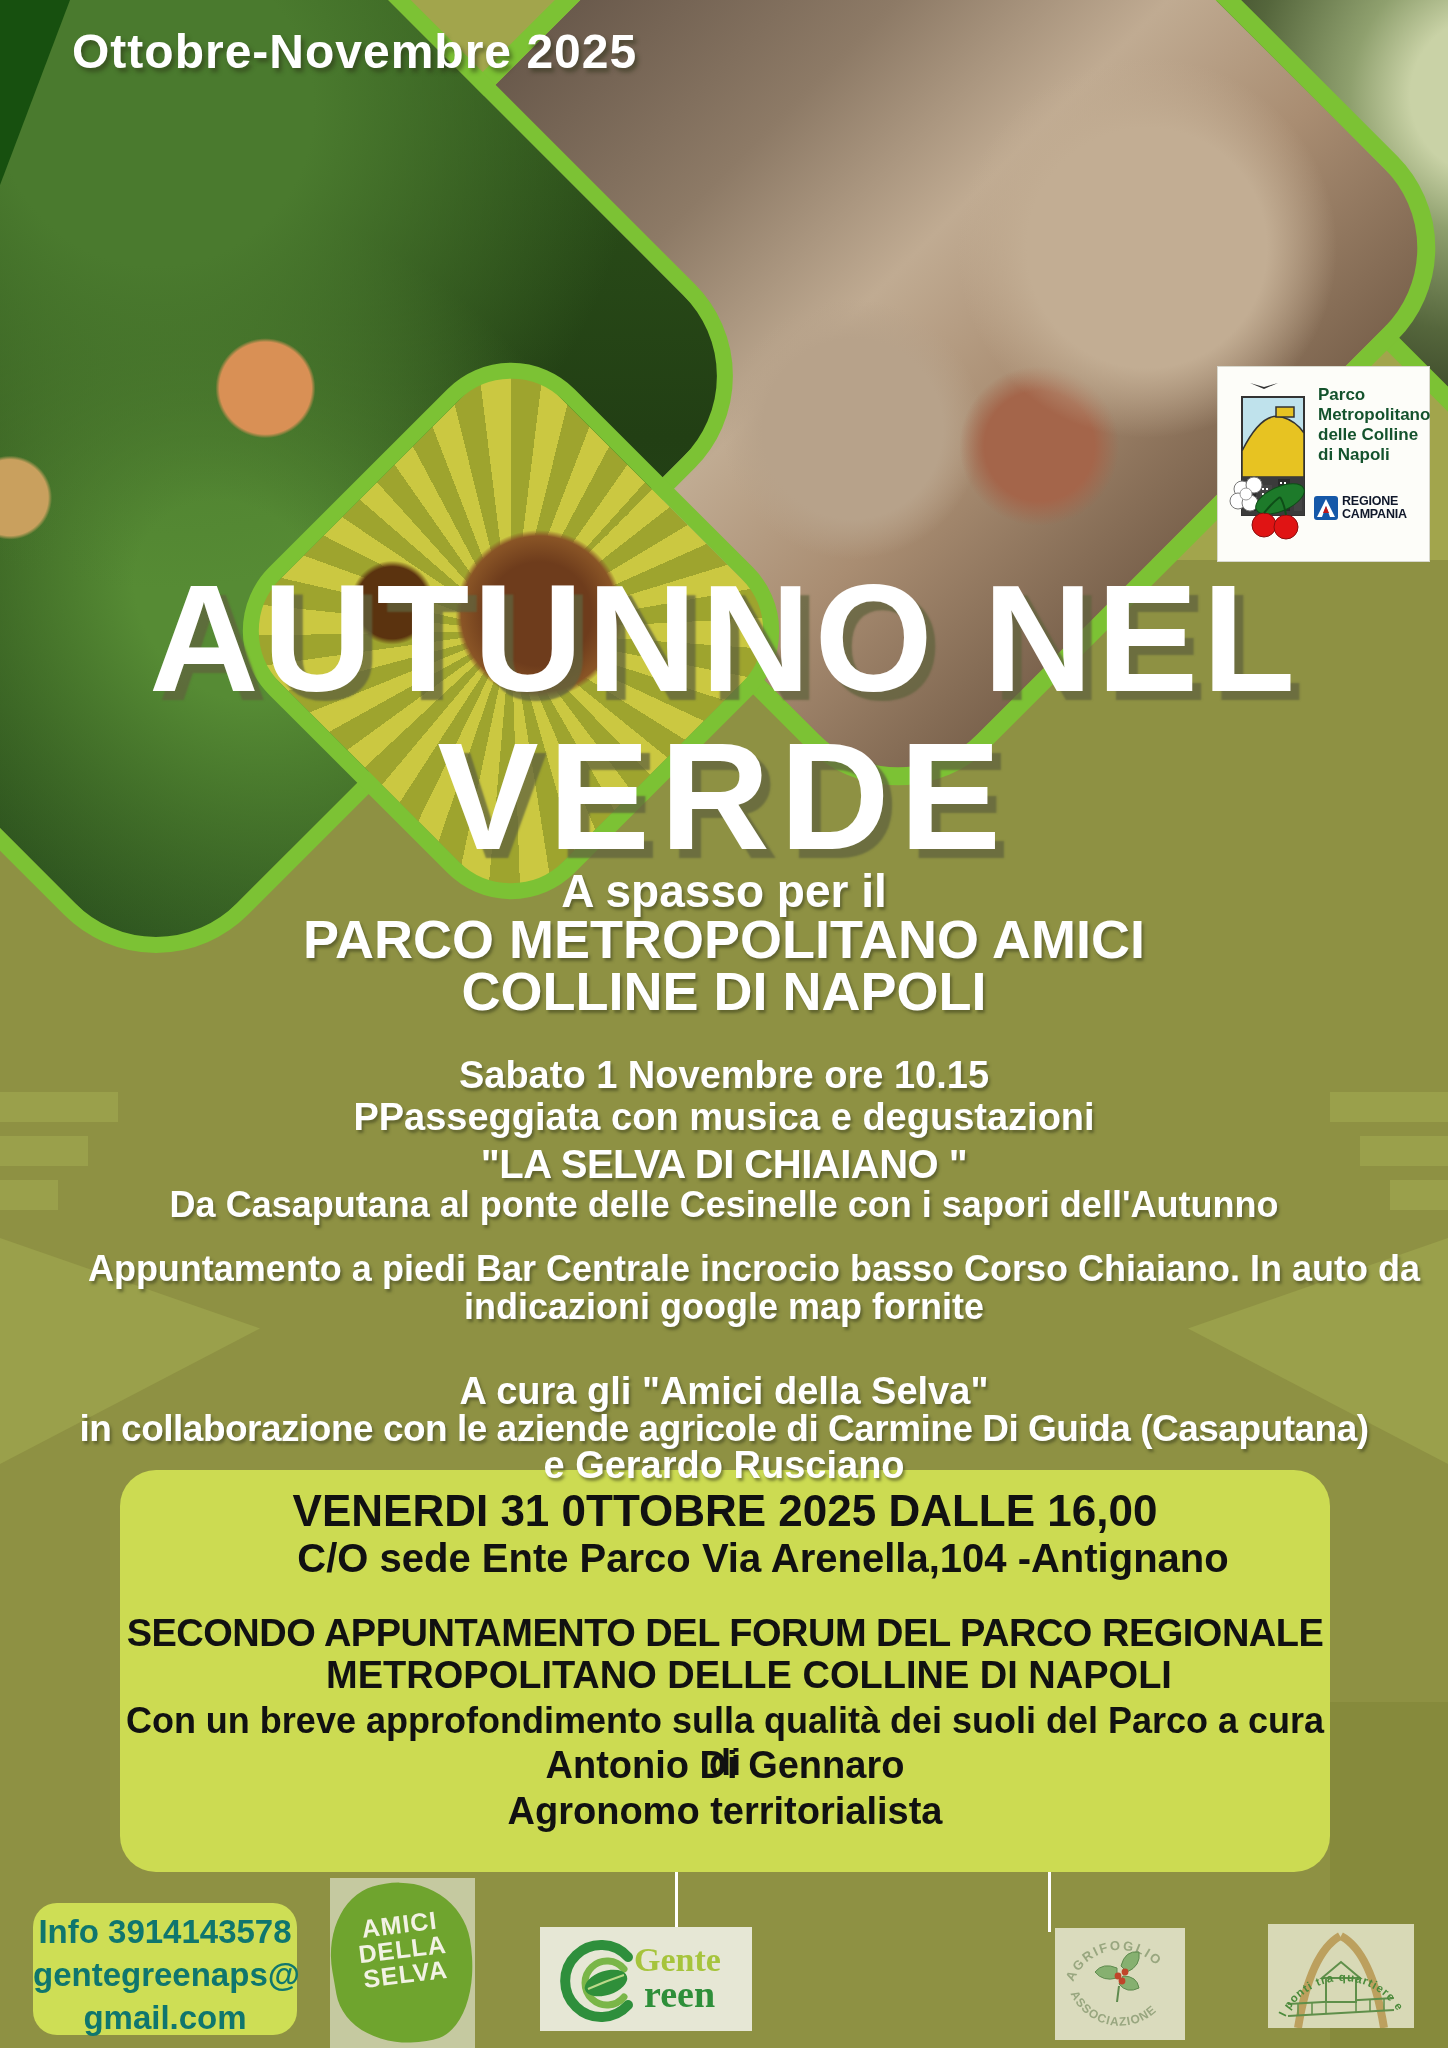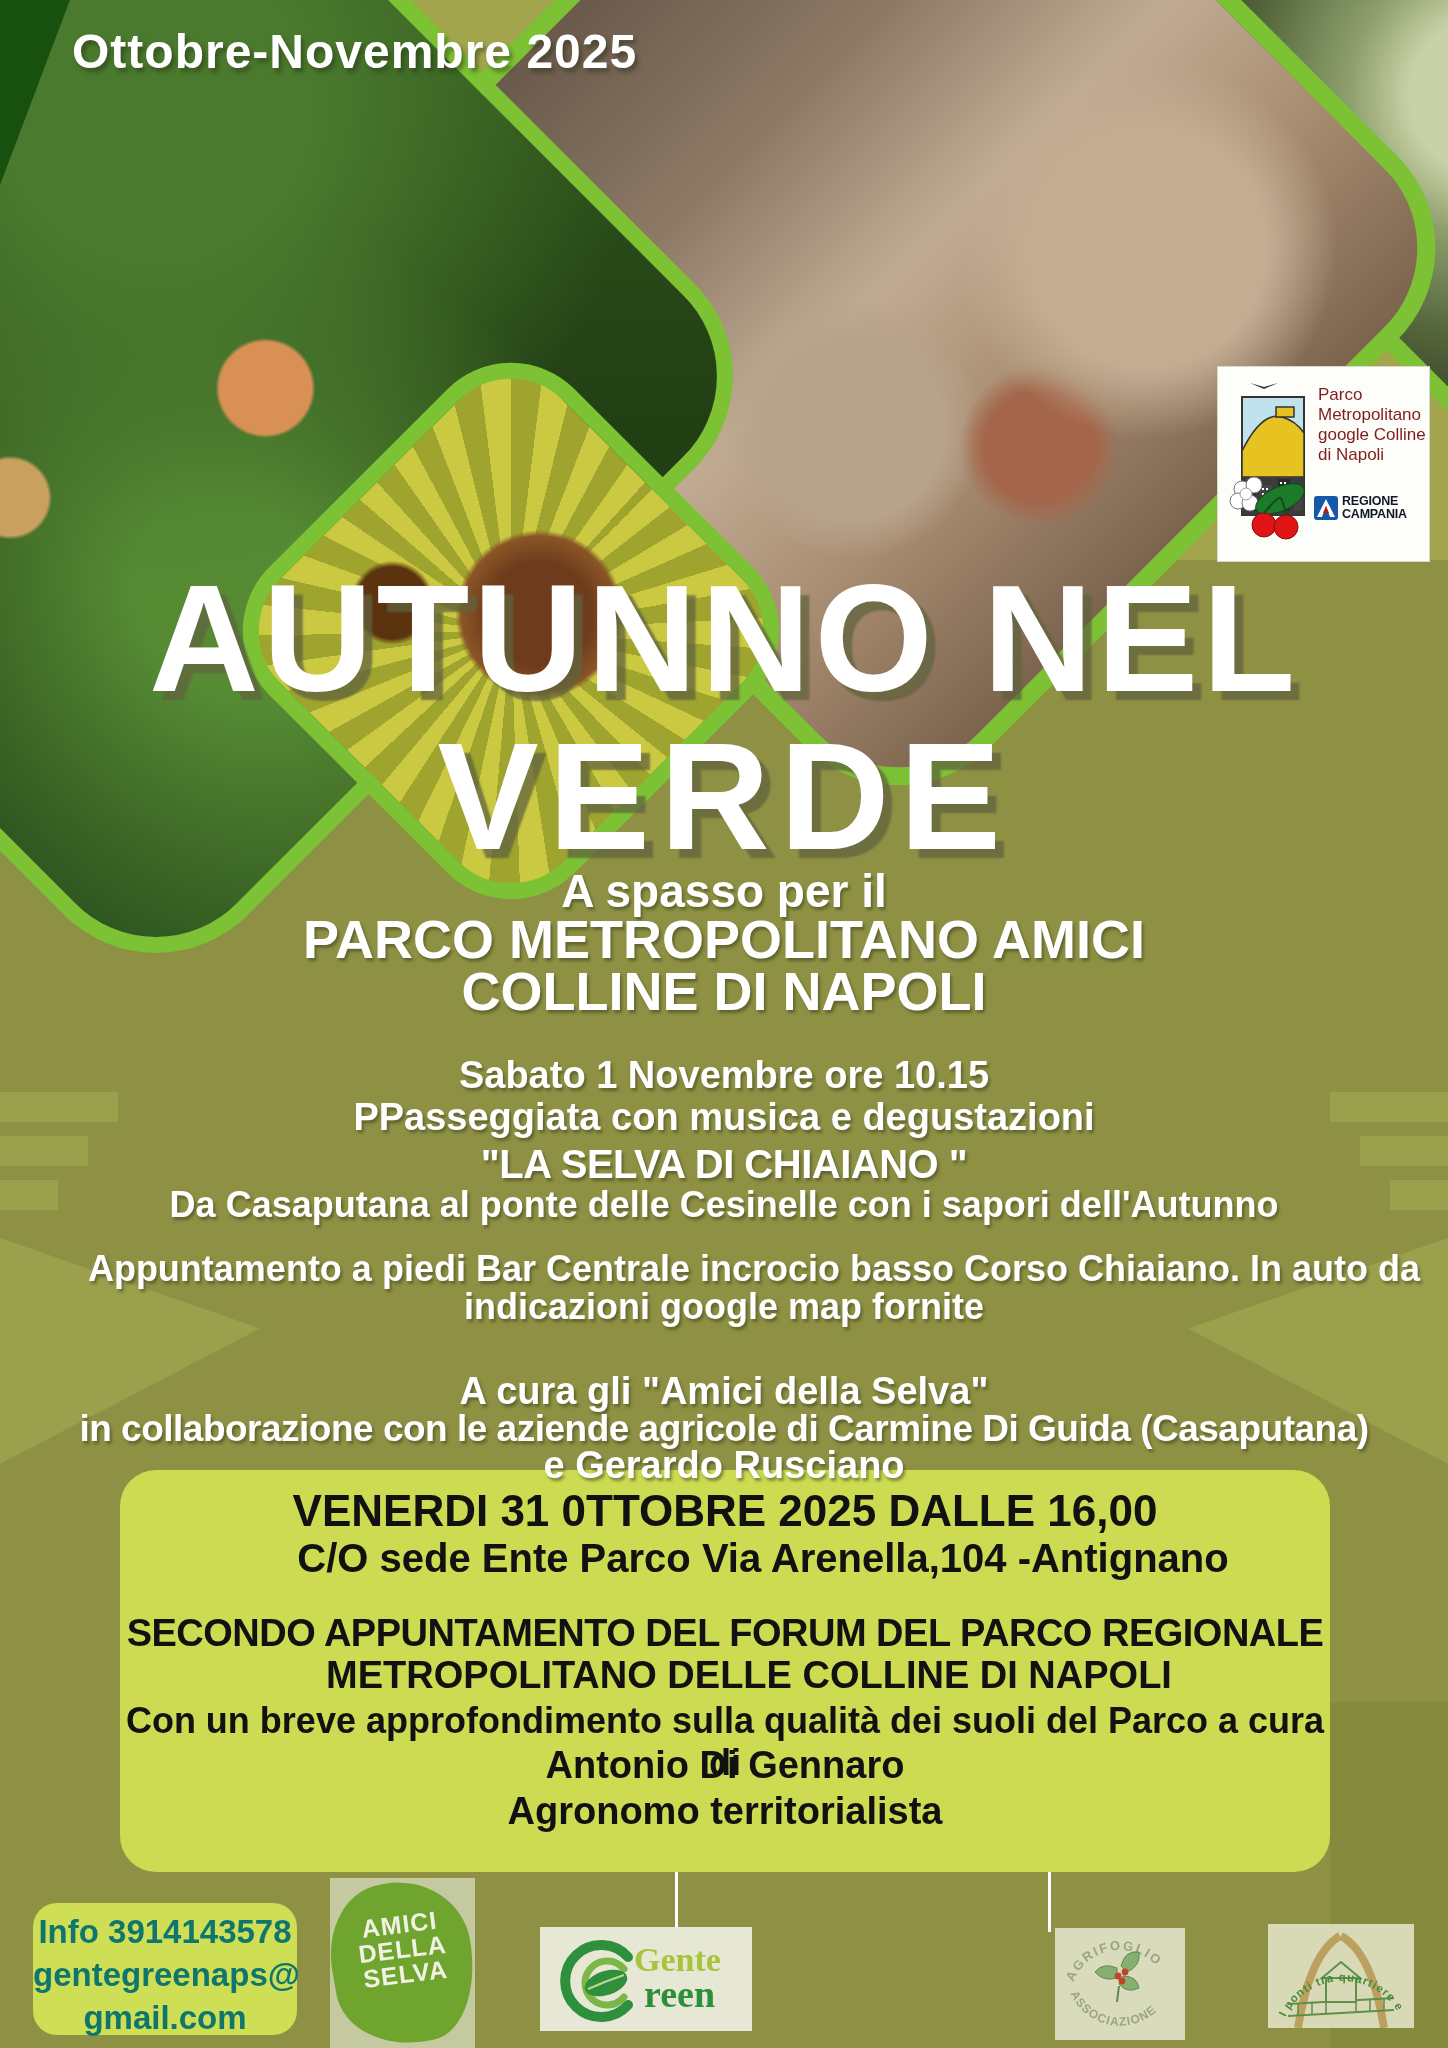--- a/index.html
+++ b/index.html
@@ -92,21 +92,21 @@
   .cgd-row{position:absolute;left:0;top:4px;width:100%;display:flex;align-items:center;justify-content:center;gap:4px;}
   .cgd-big{font-size:46px;font-weight:bold;color:#6a5ba6;letter-spacing:-1px;}
   .cgd-cap{position:absolute;left:0;top:62px;width:100%;
       font-family:"Liberation Serif","DejaVu Serif",serif;font-style:italic;font-weight:bold;
       font-size:11px;line-height:1.2;}
   .agri{left:1055px;top:1928px;width:130px;height:112px;background:#dadbbd;}
   .ponti{left:1268px;top:1924px;width:146px;height:104px;background:#d8d9b6;}
   
   .parklogo{left:1217px;top:366px;width:213px;height:196px;background:#fdfdf9;
       border:1px solid #d8d8ce;z-index:6;box-sizing:border-box;}
-  .pl-text{position:absolute;left:100px;top:18px;font-size:17px;font-weight:normal;color:#7f1d1d;
+  .pl-text{position:absolute;left:100px;top:18px;font-size:17px;font-weight:bold;color:#14532d;
       line-height:1.18;}
   .pl-region{position:absolute;left:96px;top:128px;display:flex;align-items:center;gap:4px;}
   .pl-region-txt{font-size:12.5px;font-weight:bold;color:#0f172a;line-height:1.02;letter-spacing:-0.2px;}
 </style>
 </head>
 <body>
 
 <div class="poster">
 
   <div class="abs bg-top"></div>
@@ -162,21 +162,21 @@
       <ellipse cx="52" cy="118" rx="26" ry="12" fill="#1d7a2a" stroke="#0e4d17" transform="rotate(-24 52 118)"></ellipse>
       <g>
         <circle cx="36" cy="144" r="12" fill="#e01414" stroke="#8a0e0e"></circle>
         <circle cx="58" cy="146" r="12" fill="#e01414" stroke="#8a0e0e"></circle>
         <path d="M36,132 Q46,120 52,116 M58,134 Q56,122 52,116" stroke="#0e4d17" stroke-width="2" fill="none"></path>
       </g>
     </svg>
     <div class="pl-text">
       <div>Parco</div>
       <div>Metropolitano</div>
-      <div>google Colline</div>
+      <div>delle Colline</div>
       <div>di Napoli</div>
     </div>
     <div class="pl-region">
       <svg width="24" height="24" viewBox="0 0 24 24">
         <rect x="0" y="0" width="24" height="24" rx="3" fill="#1558a8"></rect>
         <path d="M3,21 L12,3 L21,21 L16,21 L12,10 L8,21 Z" fill="#fff"></path>
         <path d="M12,10 L15,17 L9,17 Z" fill="#c01818"></path>
       </svg>
       <div class="pl-region-txt">
         <div>REGIONE</div>

